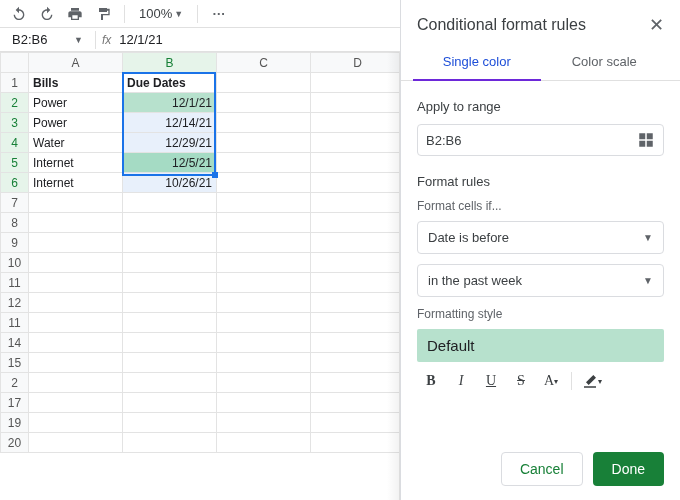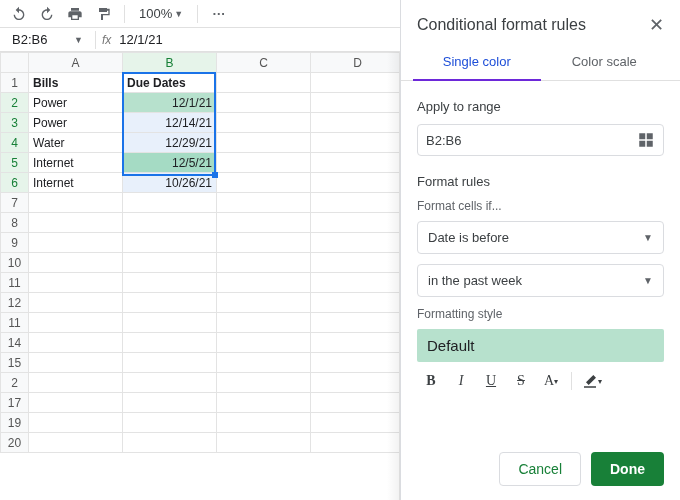--- a/index.html
+++ b/index.html
@@ -44,21 +44,21 @@
   .grid-icon { width:18px; height:18px; color:#5f6368;}
   .dd { border:1px solid #dadce0; border-radius:4px; padding:8px 10px; display:flex; align-items:center; justify-content:space-between; margin-bottom:10px; font-size:13px; color:#3c4043; cursor:pointer;}
   .dd .caret { color:#5f6368; font-size:10px;}
   .style-preview { background:#b7e1cd; padding:8px 10px; font-size:15px; color:#202124; border-radius:2px; margin-bottom:6px;}
   .fmt-row { display:flex; align-items:center; gap:2px; color:#3c4043;}
   .fmt-btn { width:28px; height:26px; display:flex; align-items:center; justify-content:center; cursor:pointer; font-size:14px; font-family:"Times New Roman",serif;}
   .fmt-row .sep { width:1px; height:18px; background:#e0e0e0; margin:0 4px;}
   .panel-foot { display:flex; justify-content:flex-end; gap:10px; padding:14px 16px; }
   .btn { padding:8px 18px; border-radius:4px; font-size:14px; cursor:pointer; border:1px solid transparent;}
   .btn-cancel { background:#fff; color:#188038; border:1px solid #dadce0;}
-  .btn-done { background:#188038; color:#fff; font-weight:700;}
+  .btn-done { background:#188038; color:#fff; font-weight:400;}
   .collapse-arrow { margin-left:auto; color:#5f6368; padding:0 6px;}
   .scroll-hint { position:absolute; right:0; top:0; bottom:0; width:12px; background:linear-gradient(to left, rgba(0,0,0,0.05), transparent);}
   .sheet-rel { position:relative;}
 </style>
 </head>
 <body>
 
 <div class="toolbar">
   <div class="tb-btn">
       <svg viewBox="0 0 24 24">

